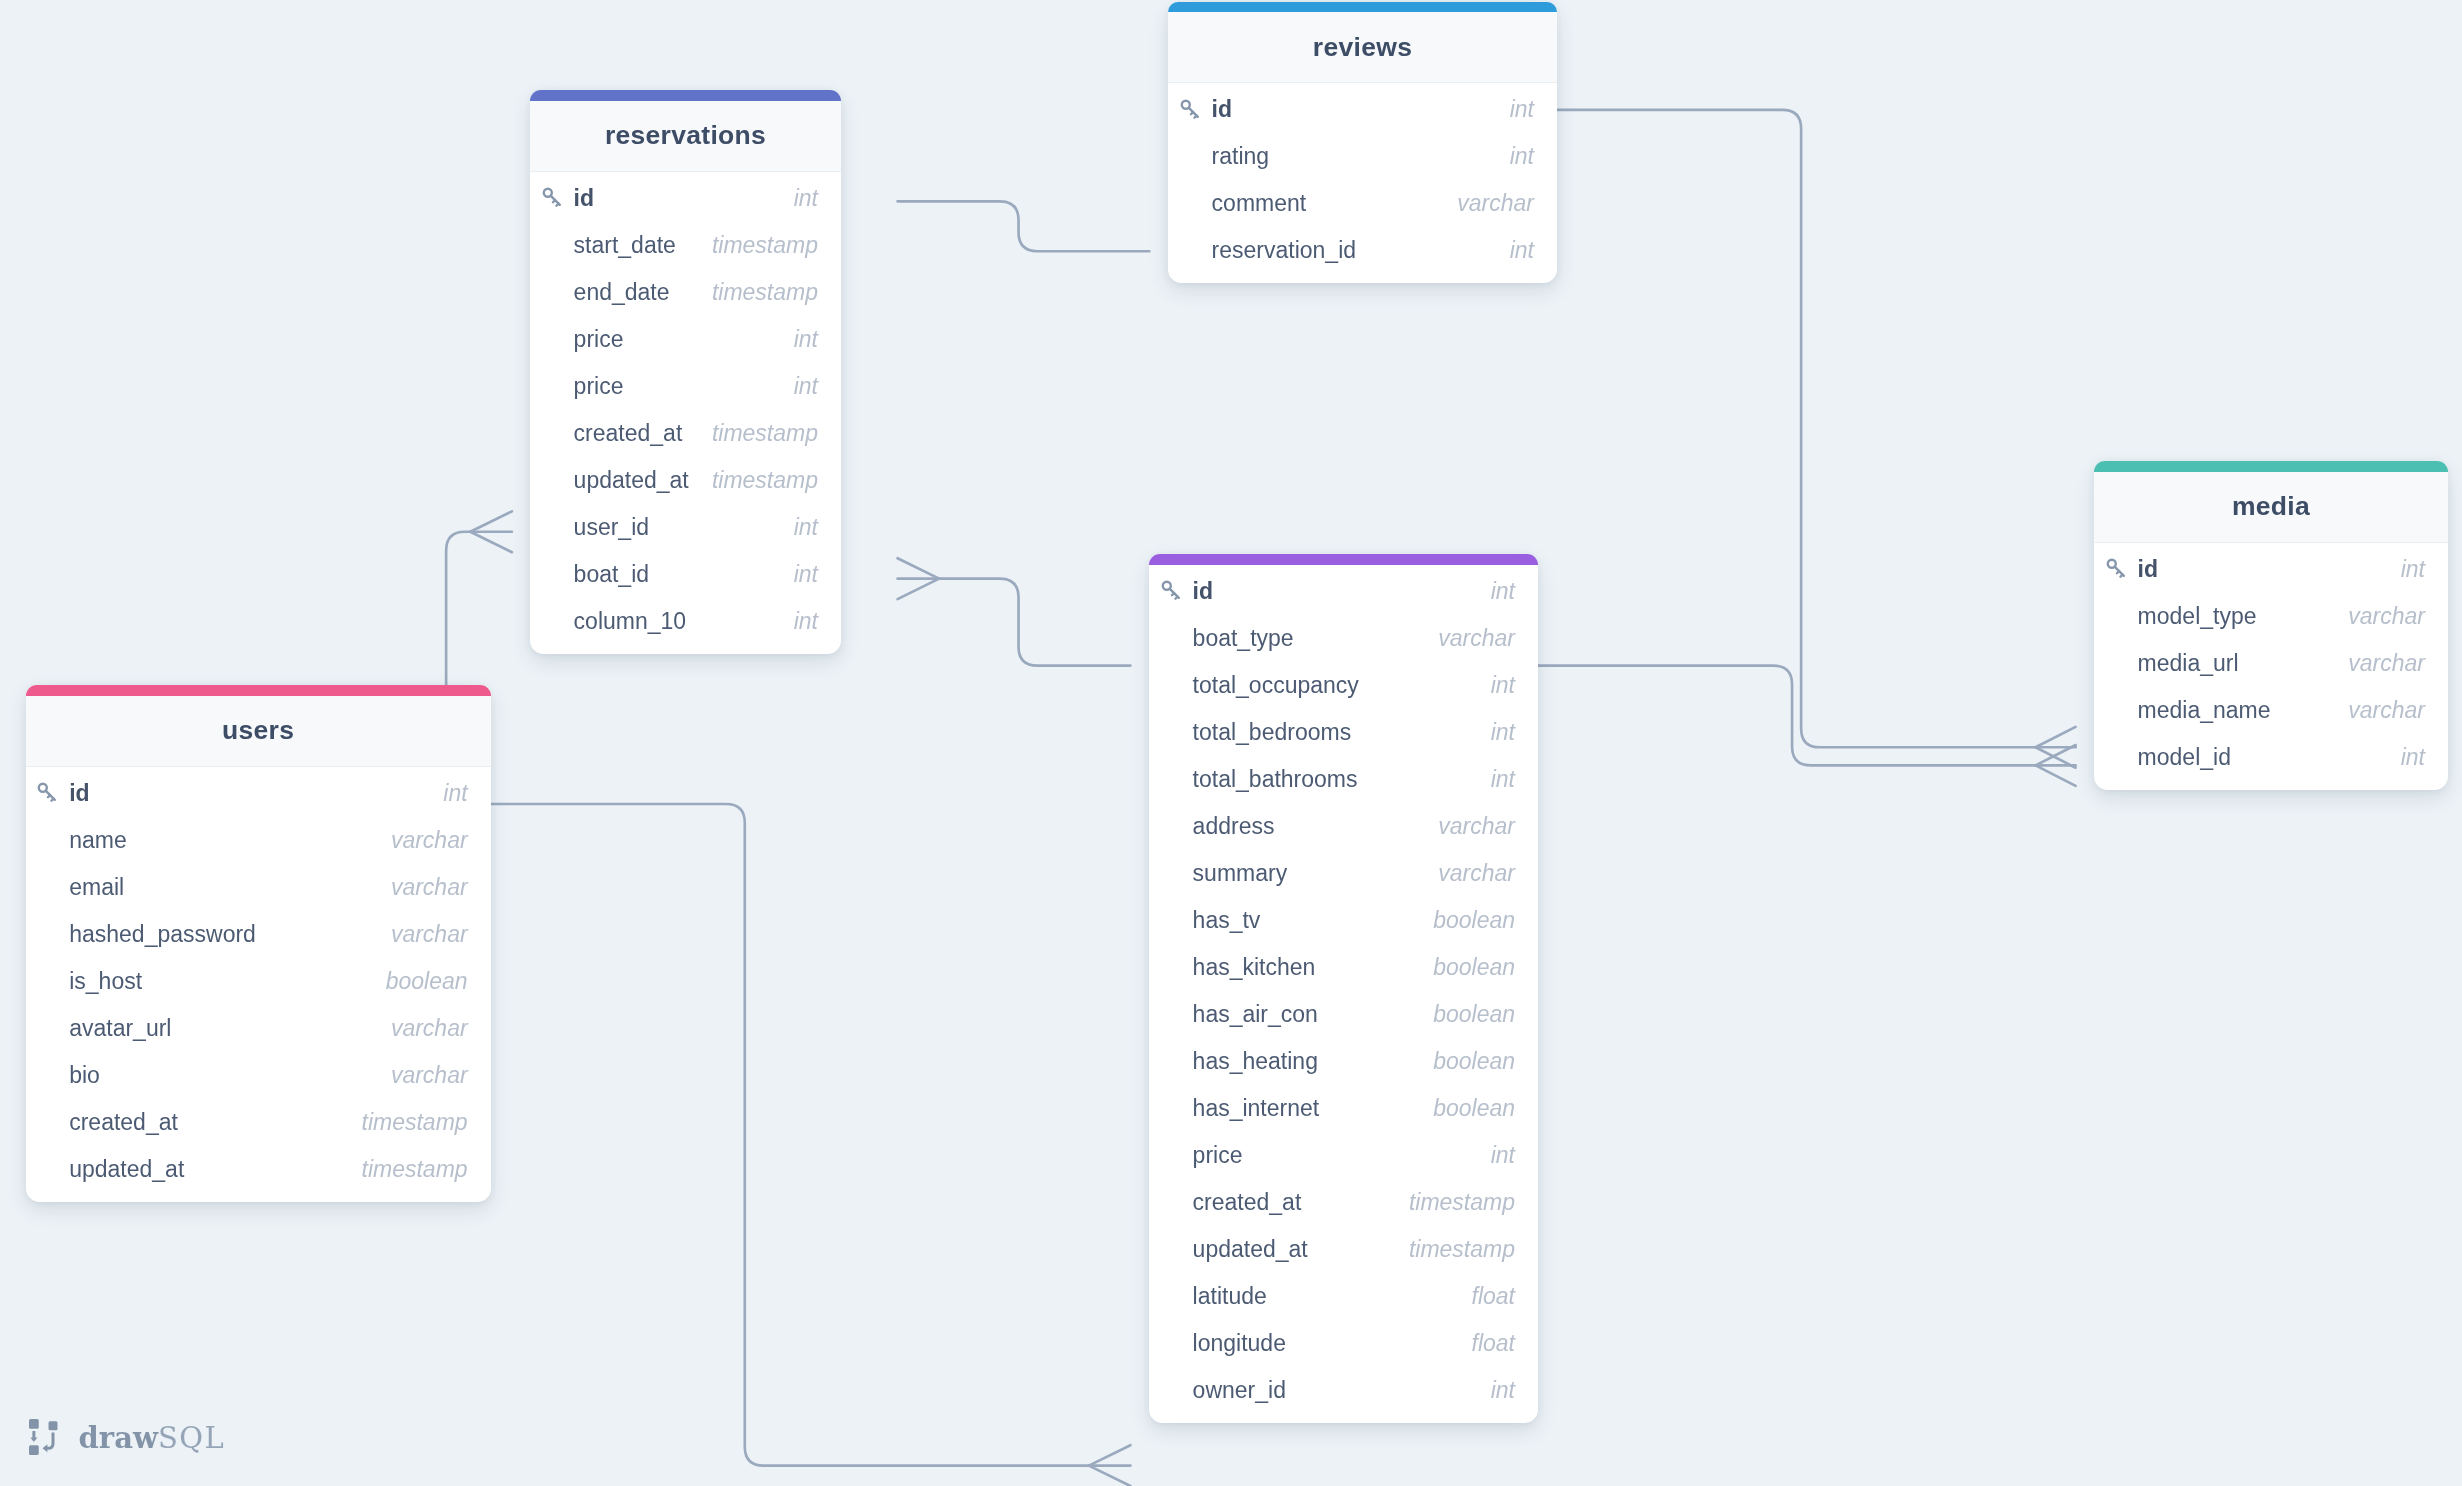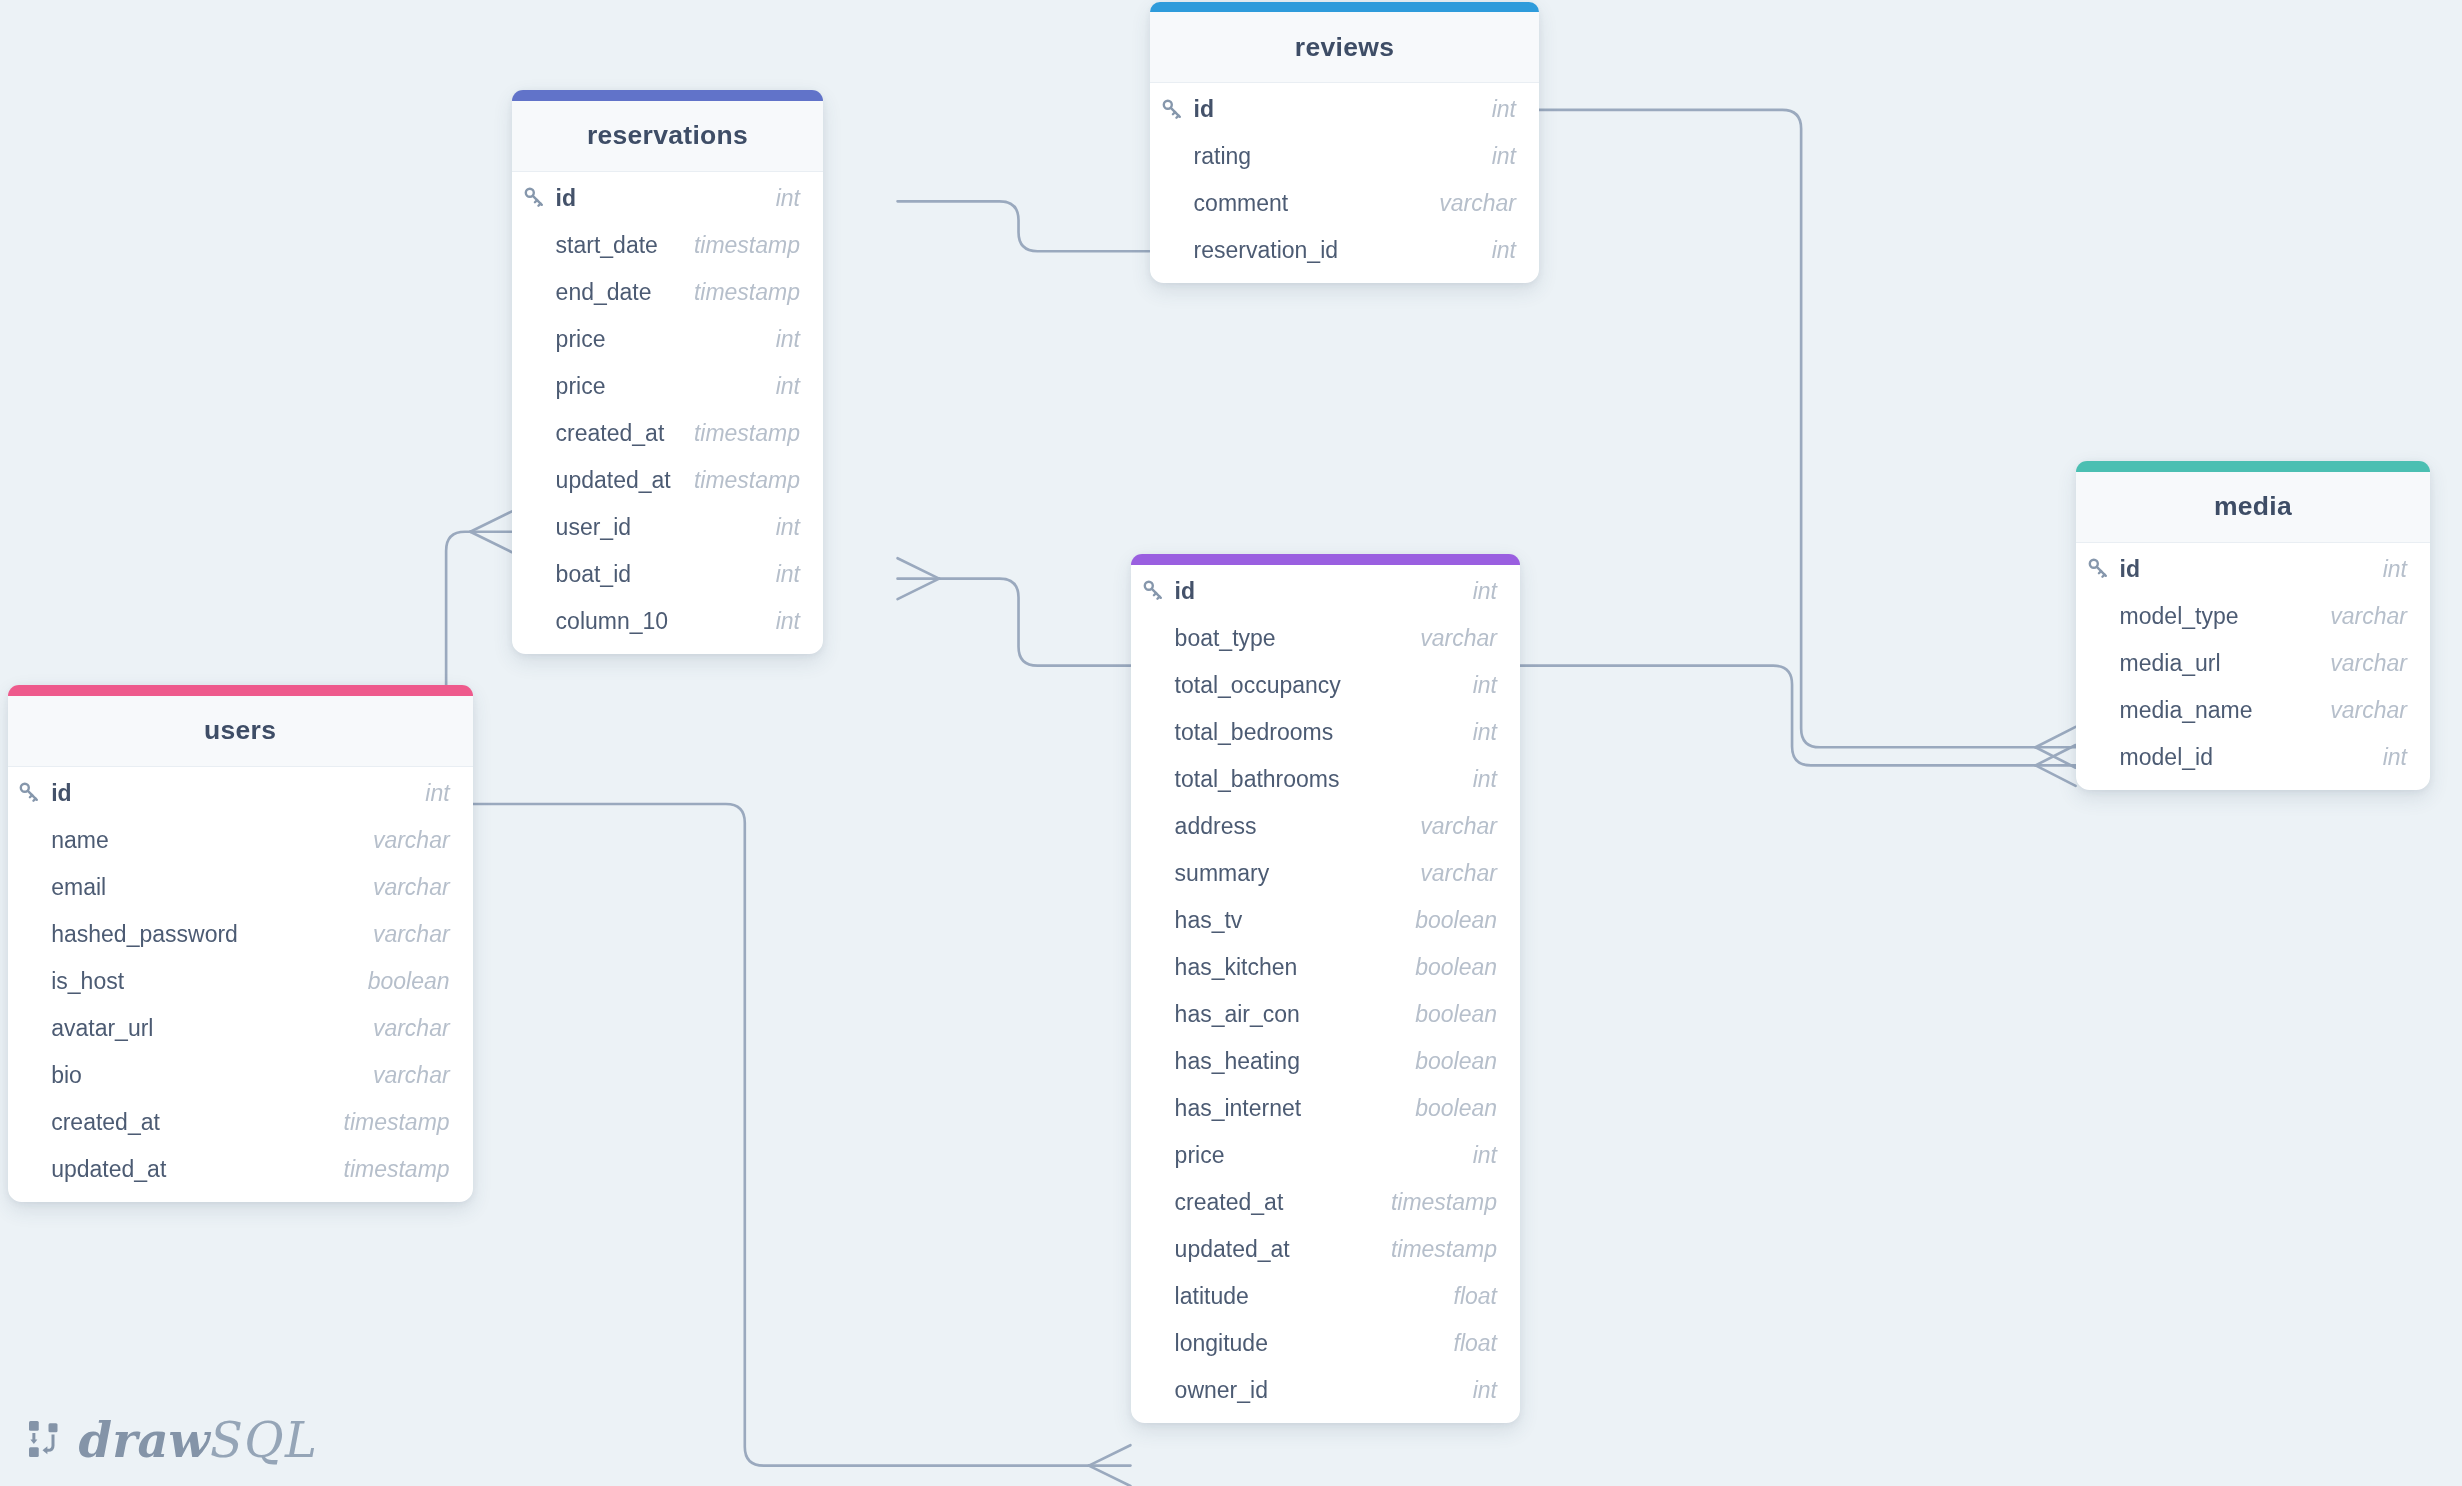--- a/index.html
+++ b/index.html
@@ -6,41 +6,42 @@
   body{
     width:2462px;height:1487px;overflow:hidden;position:relative;
     background:#ECF2F6;
     font-family:"Liberation Sans", sans-serif;
   }
   #wires{position:absolute;left:0;top:0;z-index:1;}
   #wires path{stroke:#9AA9BE;stroke-width:3.5;fill:none;stroke-linecap:round;stroke-linejoin:round;}
   .table-card{
     position:absolute;z-index:2;background:#FFFFFF;border-radius:13.6px;
     box-shadow:0 7.6px 19.7px rgba(50,70,100,.12), 0 1.5px 6px rgba(50,70,100,.07);
+    margin-left:18px;
   }
   .accent-bar{height:10.6px;border-radius:13.6px 13.6px 0 0;}
   .table-name{
     height:70px;display:flex;align-items:center;justify-content:center;
     background:#F7F9FB;border-bottom:1.5px solid #E9EEF3;
     font-size:26.5px;font-weight:600;color:#3E4D66;letter-spacing:0.3px;
   }
   .rows{padding:3px 0 9px 0;text-align:center;}
   .row{
     height:47px;display:flex;align-items:center;
     padding:0 23px 0 10.6px;font-size:23px;color:#4C5B73;
   }
   .key-slot{width:33px;display:flex;align-items:center;}
   .key-slot svg{display:block;}
   .row.key .col-name{font-weight:700;color:#44526A;}
   .col-type{margin-left:auto;color:#B6BFCB;font-weight:400;font-style:italic;}
   #watermark{
     position:absolute;left:26px;top:1416px;z-index:3;
     display:flex;align-items:center;gap:10.6px;
   }
-  #watermark .brand{font-family:"DejaVu Serif", serif;font-size:48px;line-height:1;font-style:italic;}
+  #watermark .brand{font-family:"DejaVu Serif", serif;font-size:29px;line-height:1;}
   #watermark .brand-bold{font-weight:700;color:#8494A8;}
   #watermark .brand-light{font-weight:400;color:#95A5B7;letter-spacing:1.5px;}
 </style>
 </head>
 <body>
 
 <svg id="wires" width="2462" height="1487" viewBox="0 0 3256 1966">
     <path d="M1187 266 L1322 266 Q1347 266 1347 291 L1347 307 Q1347 332 1372 332 L1520 332"></path>
     <path d="M2035 145 L2357 145 Q2382 145 2382 170 L2382 963 Q2382 988 2407 988 L2692 988"></path>
     <path d="M2692 988 L2745 961"></path>

